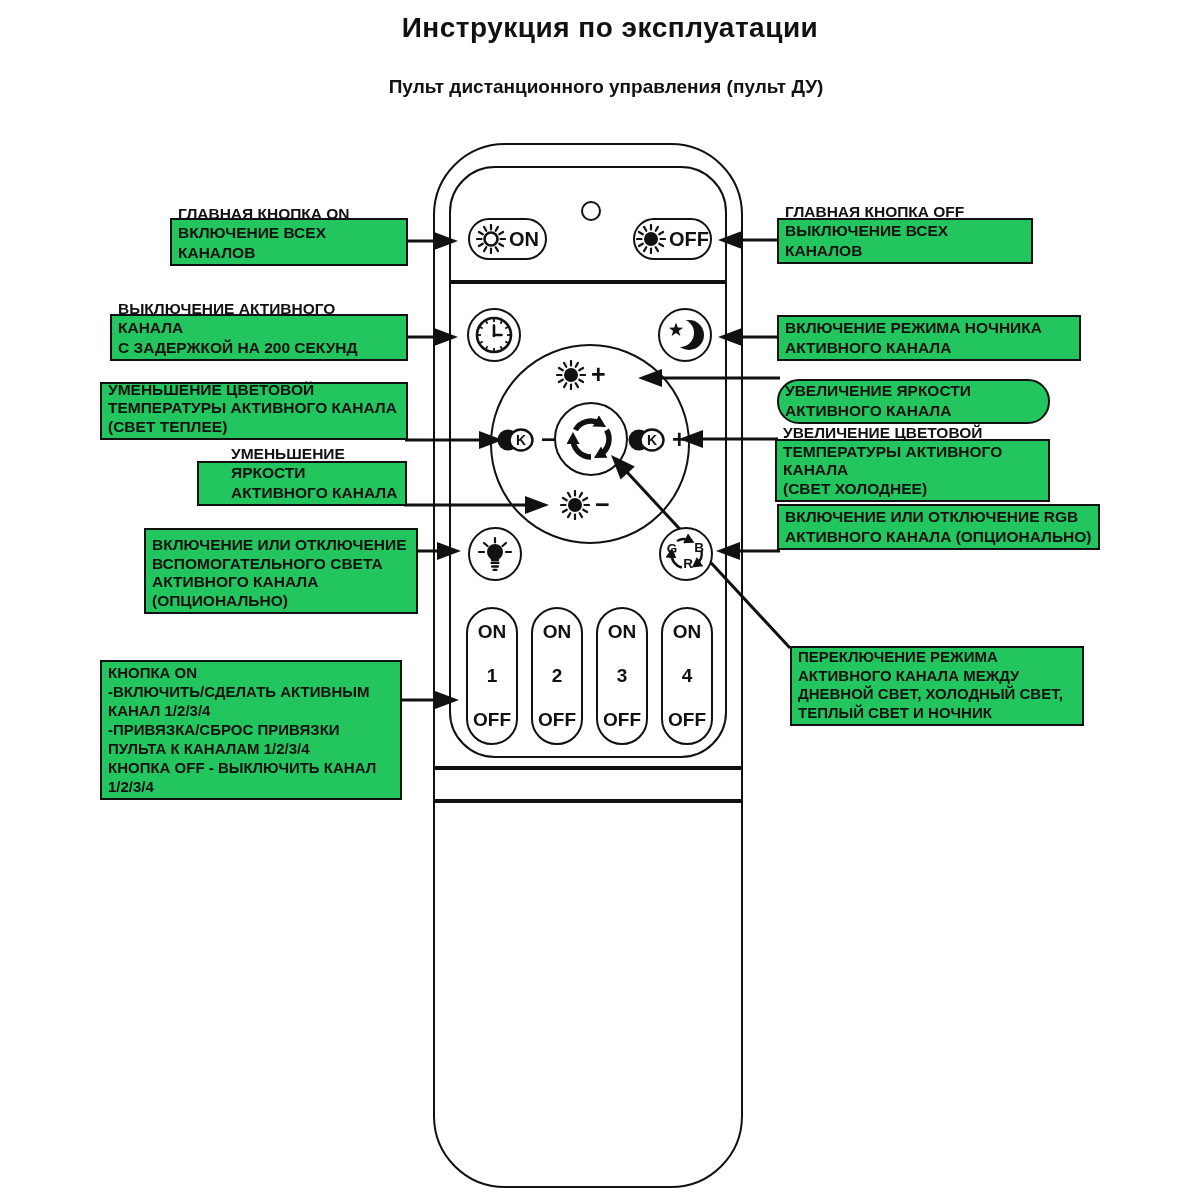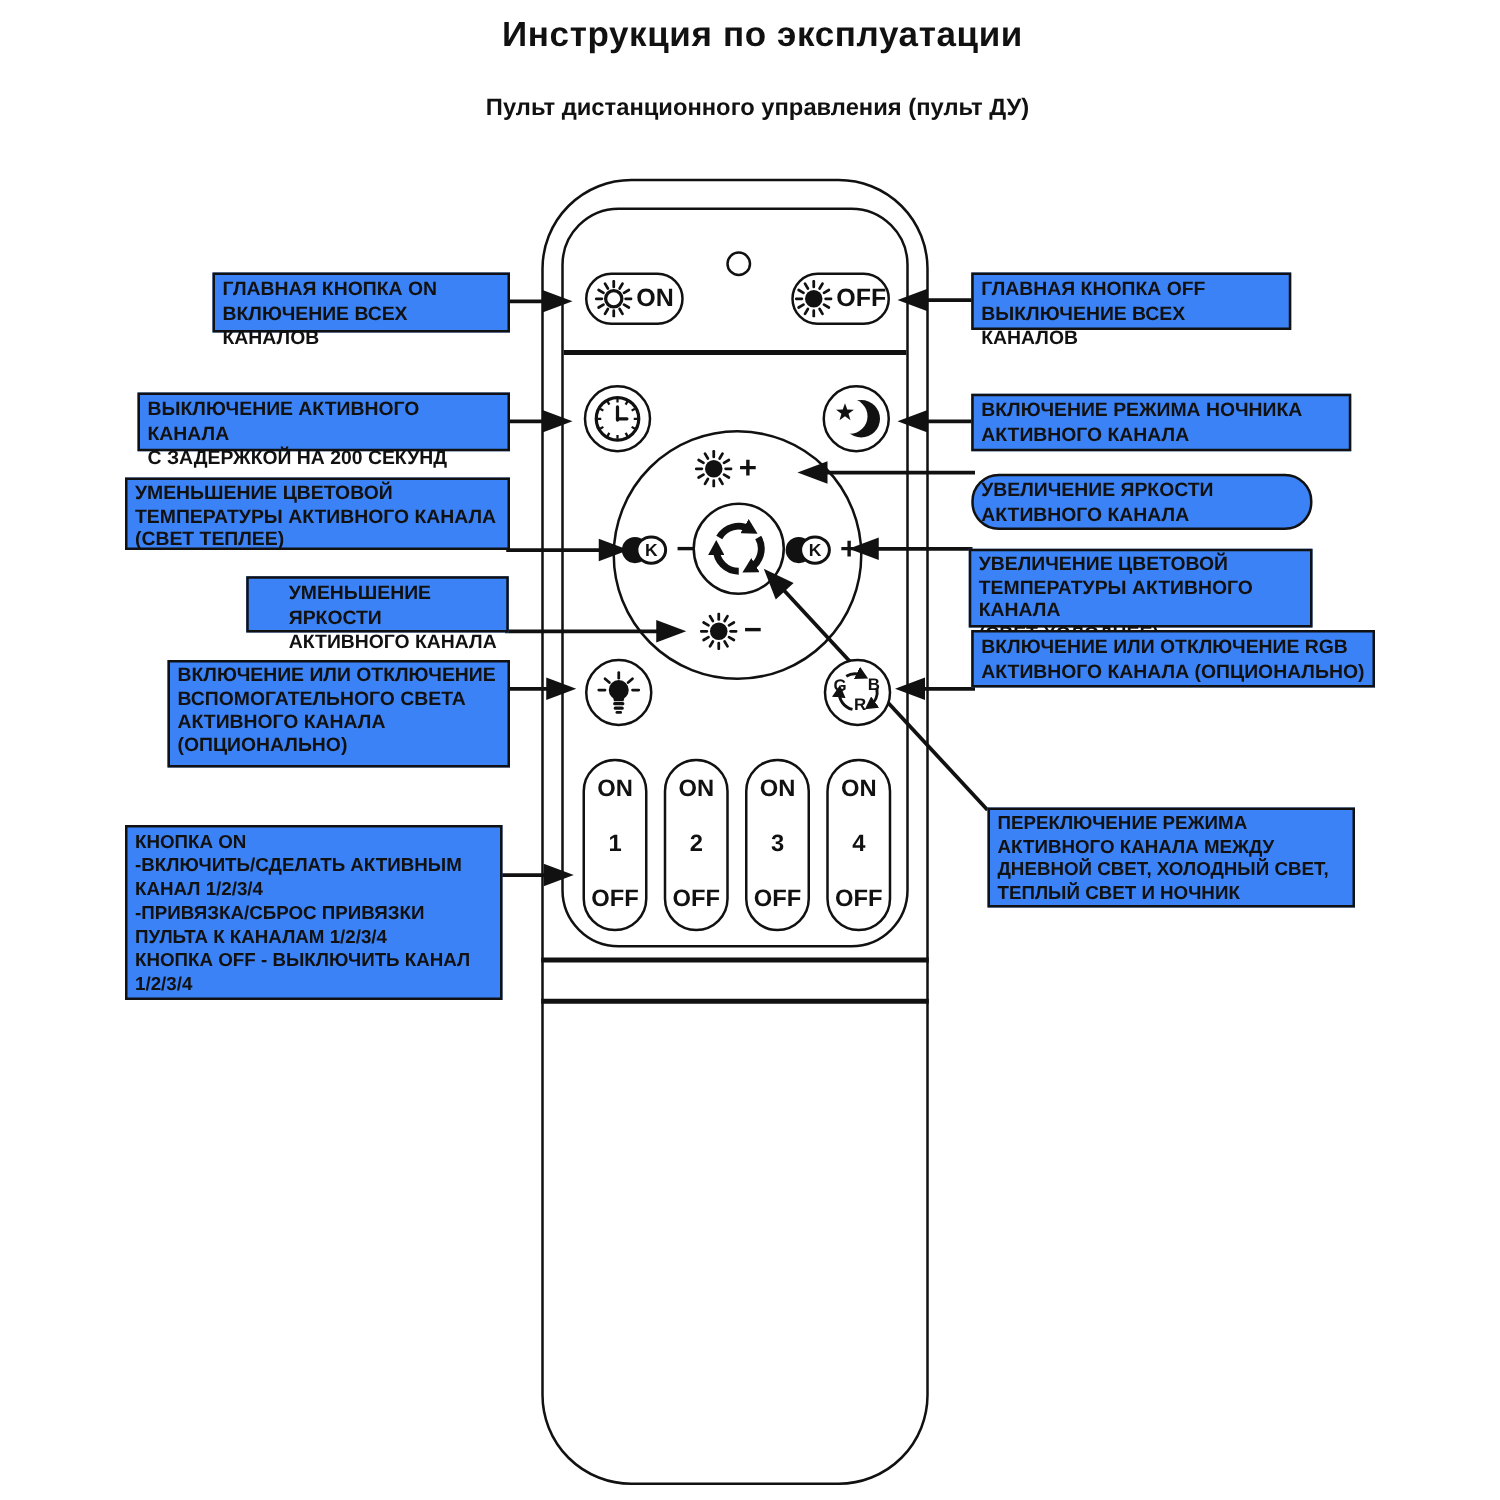--- a/index.html
+++ b/index.html
@@ -44,28 +44,28 @@
   .bright-down{left:560px;top:490px;width:80px;height:30px;}
   .warm{left:496px;top:426px;width:68px;height:28px;}
   .cold{left:627px;top:426px;width:68px;height:28px;}
   
   .chan{top:607px;width:52px;height:138px;border:2.5px solid #111;
         border-radius:26px;background:#fff;display:flex;flex-direction:column;
         align-items:center;justify-content:space-between;padding:12px 0;
         font-weight:bold;font-size:19px;}
   .chan1{left:466px;} .chan2{left:531px;} .chan3{left:596px;} .chan4{left:661px;}
   
-  .co{border:2.5px solid #111;background:#3b82f6;display:flex;align-items:flex-start;
+  .co{border:2.5px solid #111;background:#22c55e;display:flex;align-items:flex-end;
       font-weight:bold;font-size:15.5px;line-height:19.5px;padding:2px 4px 2px 6px;}
   .co span{white-space:pre-line;}
   .co-l1{left:170px;top:218px;width:238px;height:48px;}
   .co-l2{left:110px;top:314px;width:298px;height:47px;}
   .co-l3{left:100px;top:382px;width:308px;height:58px;line-height:18.5px;}
   .co-l4{left:197px;top:461px;width:210px;height:45px;padding-left:32px;}
-  .co-l5{left:134px;top:528px;width:274px;height:86px;line-height:18.5px;}
+  .co-l5{left:144px;top:528px;width:274px;height:86px;line-height:18.5px;}
   .co-l6{left:100px;top:660px;width:302px;height:140px;line-height:19px;font-size:15px;}
   .co-r1{left:777px;top:218px;width:256px;height:46px;}
   .co-r2{left:777px;top:315px;width:304px;height:46px;}
   .co-r3{left:777px;top:379px;width:273px;height:45px;border-radius:22px;}
   .co-r4{left:775px;top:439px;width:275px;height:63px;line-height:18.5px;}
   .co-r5{left:777px;top:504px;width:323px;height:46px;}
   .co-r6{left:776px;top:646px;width:294px;height:80px;line-height:18.5px;font-size:15px;margin-left:14px;}
   
   .connectors{left:0;top:0;width:1200px;height:1200px;pointer-events:none;}
   svg text{font-family:"Liberation Sans",sans-serif;}

